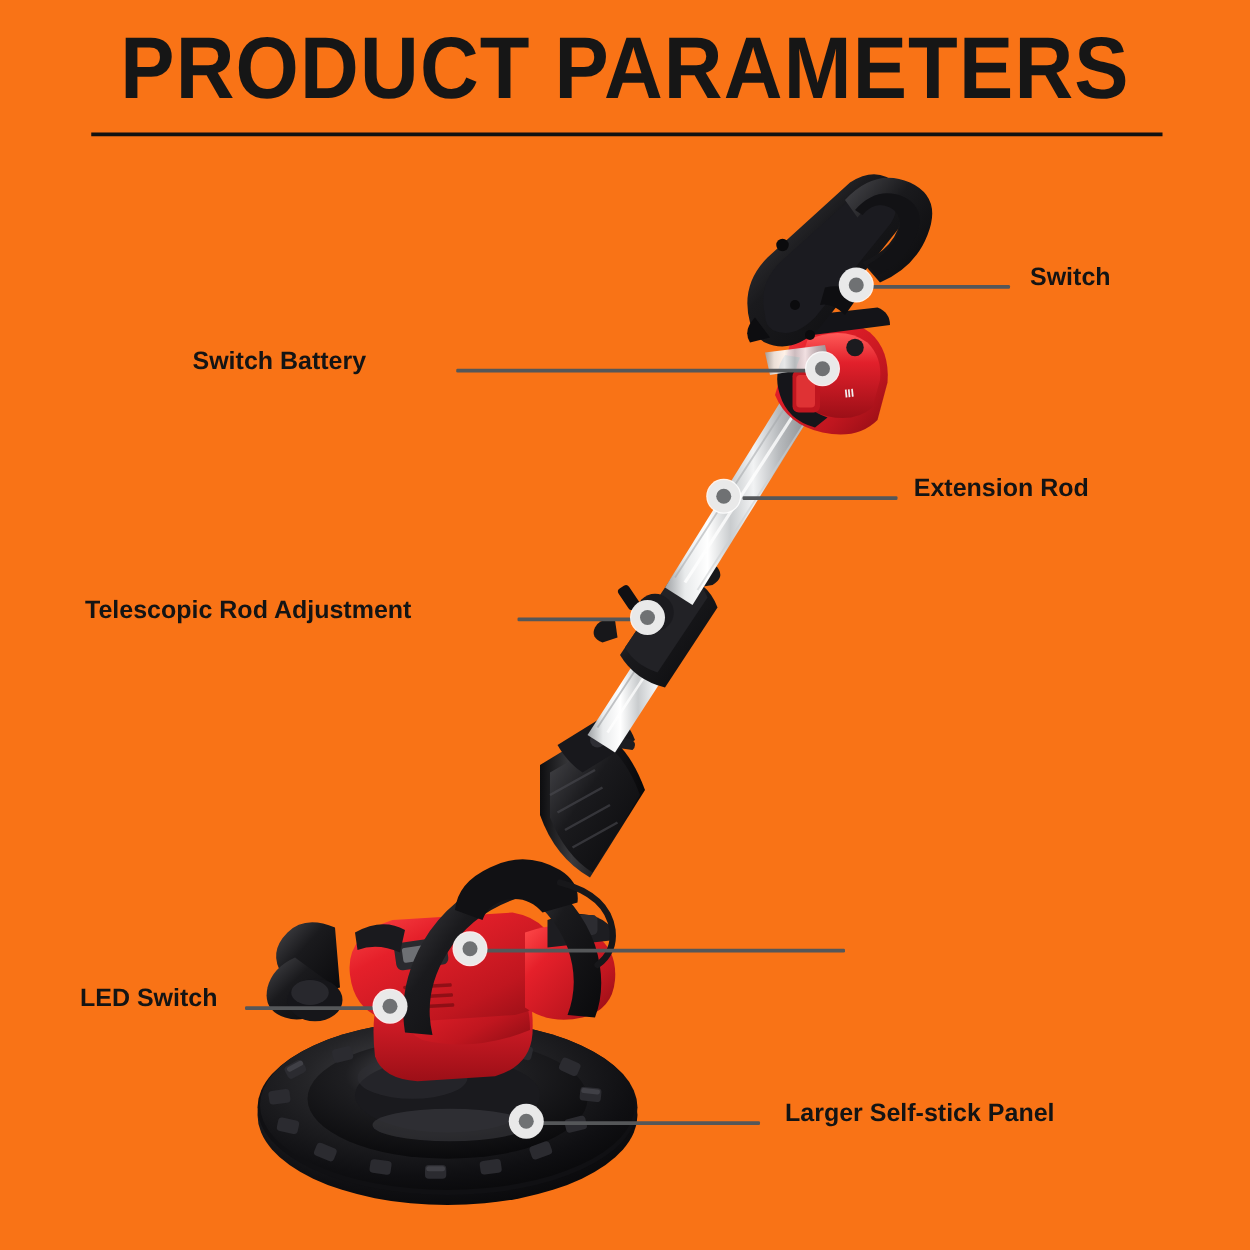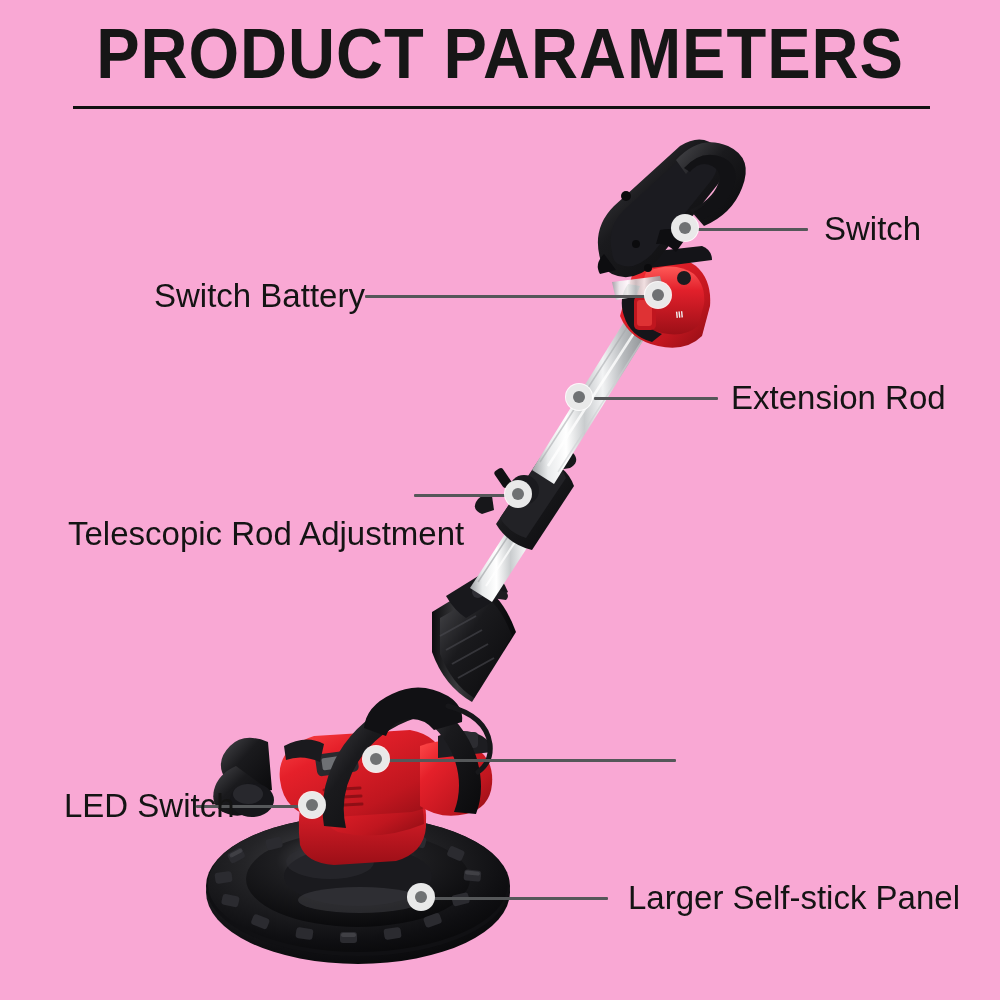--- a/index.html
+++ b/index.html
@@ -4,21 +4,21 @@
 <style>
   html, body {
     margin: 0;
     padding: 0;
     background: #ffffff;
   }
   #page {
     position: relative;
     width: 1000px;
     height: 1000px;
-    background: #f9a8d4;
+    background: #f97316;
     overflow: hidden;
     font-family: "Liberation Sans", sans-serif;
   }
 
   
   #page-title {
     position: absolute;
     left: 0;
     top: 14px;
     width: 1000px;
@@ -38,22 +38,22 @@
     top: 106px;
     width: 857px;
     height: 3px;
     background: #111111;
   }
 
   
   .callout-label {
     position: absolute;
     font-family: "Liberation Sans", sans-serif;
-    font-weight: normal;
-    font-size: 33px;
+    font-weight: bold;
+    font-size: 20px;
     color: #141414;
     white-space: nowrap;
     line-height: 1;
   }
   .callout-label.right { text-align: left; }
   .callout-label.left  { text-align: right; }
 
   
   .leader {
     position: absolute;
@@ -282,21 +282,21 @@
   <div class="leader" style="left:365px; top:295px; width:293px;"></div>
   <div class="marker" style="left:645px; top:282px;"></div>
   <div class="callout-label left" style="left:154px; top:279px;">Switch Battery</div>
 
   <div class="leader" style="left:594px; top:397px; width:124px;"></div>
   <div class="marker" style="left:566px; top:384px;"></div>
   <div class="callout-label right" style="left:731px; top:381px;">Extension Rod</div>
 
   <div class="leader" style="left:414px; top:494px; width:96px;"></div>
   <div class="marker" style="left:505px; top:481px;"></div>
-  <div class="callout-label left" style="left:68px; top:478px;margin-top:39px;">Telescopic Rod Adjustment</div>
+  <div class="callout-label left" style="left:68px; top:478px;">Telescopic Rod Adjustment</div>
 
   <div class="leader" style="left:378px; top:759px; width:298px;"></div>
   <div class="marker" style="left:363px; top:746px;"></div>
 
   <div class="leader" style="left:196px; top:805px; width:112px;"></div>
   <div class="marker" style="left:299px; top:792px;"></div>
   <div class="callout-label left" style="left:64px; top:789px;">LED Switch</div>
 
   <div class="leader" style="left:434px; top:897px; width:174px;"></div>
   <div class="marker" style="left:408px; top:884px;"></div>

